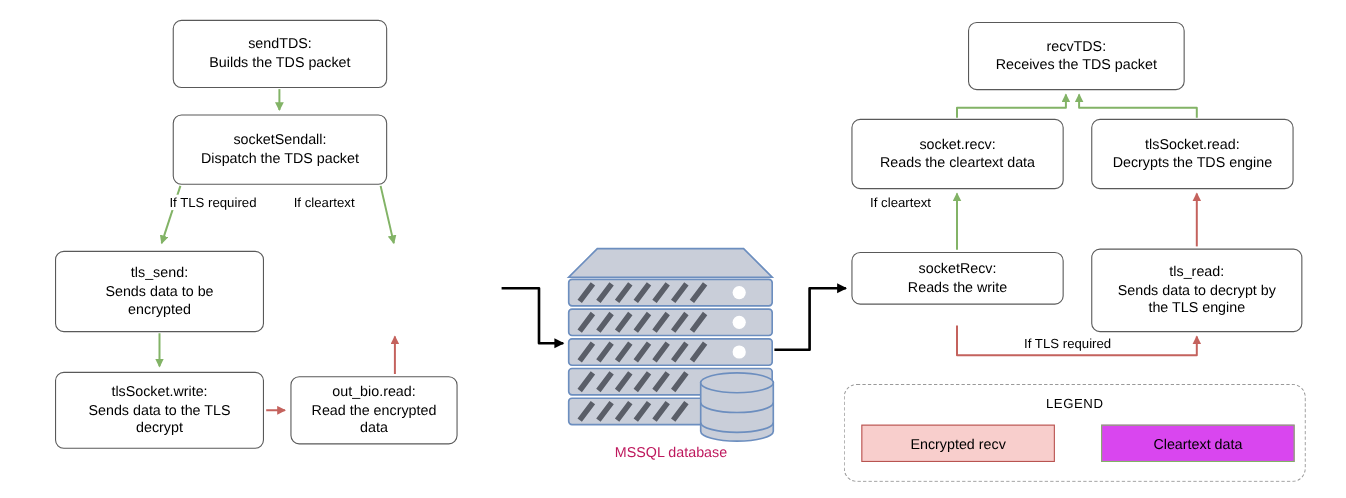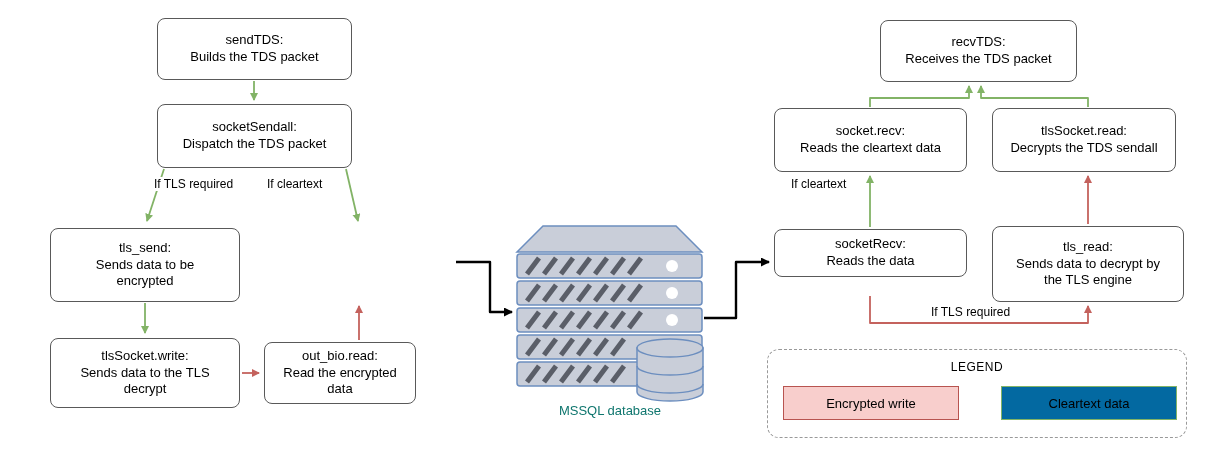--- a/index.html
+++ b/index.html
@@ -13,35 +13,35 @@
     display:flex;flex-direction:column;justify-content:center;align-items:center;
     text-align:center;font-size:13px;line-height:1.3;box-sizing:border-box;
     padding:4px 8px;z-index:2;
   }
   .node .nd{white-space:pre-line;}
   .edge-label{
     position:absolute;font-size:12px;z-index:3;background:#fff;padding:0 2px;line-height:1.2;
   }
   .db-label{
     position:absolute;left:503px;top:403px;width:190px;text-align:center;
-    font-size:13px;color:#0f766e;z-index:3;
+    font-size:13px;color:#be185d;z-index:3;
   }
   .legend{
     position:absolute;left:755px;top:349px;width:420px;height:89px;
     border:1px dashed #999;border-radius:12px;box-sizing:border-box;background:#fff;z-index:2;
   }
   .legend-title{
     position:absolute;left:0;top:10px;width:100%;text-align:center;font-size:12px;letter-spacing:.5px;
   }
   .swatch{
     position:absolute;top:36px;width:176px;height:34px;box-sizing:border-box;
     display:flex;align-items:center;justify-content:center;font-size:13px;
   }
   .swatch.enc{left:15px;background:#f8cecc;border:1px solid #b85450;}
-  .swatch.clr{left:233px;background:#0369a1;border:1px solid #82b366;}
+  .swatch.clr{left:233px;background:#d946ef;border:1px solid #82b366;}
 </style>
 </head>
 <body>
 
 <div class="canvas">
 
   <svg class="layer" width="1224" height="453" viewBox="0 0 1224 453">
     <defs>
       <marker id="ag" markerWidth="10" markerHeight="10" refX="7" refY="4" orient="auto" markerUnits="userSpaceOnUse">
         <path d="M0,0 L8,4 L0,8 Z" fill="#82b366"></path>
@@ -130,31 +130,31 @@
 decrypt</div>
   </div>
 
   <div class="node" style="left:252px;top:342px;width:152px;height:62px">
     <div class="nt">out_bio.read:</div>
     <div class="nd">Read the encrypted data</div>
   </div>
 
   <div class="node" style="left:762px;top:229px;width:193px;height:48px">
     <div class="nt">socketRecv:</div>
-    <div class="nd">Reads the data</div>
+    <div class="nd">Reads the write</div>
   </div>
 
   <div class="node" style="left:762px;top:108px;width:193px;height:64px">
     <div class="nt">socket.recv:</div>
     <div class="nd">Reads the cleartext data</div>
   </div>
 
   <div class="node" style="left:980px;top:108px;width:184px;height:64px">
     <div class="nt">tlsSocket.read:</div>
-    <div class="nd">Decrypts the TDS sendall</div>
+    <div class="nd">Decrypts the TDS engine</div>
   </div>
 
   <div class="node" style="left:980px;top:226px;width:192px;height:76px">
     <div class="nt">tls_read:</div>
     <div class="nd">Sends data to decrypt by
 the TLS engine</div>
   </div>
 
   <div class="node" style="left:868px;top:20px;width:197px;height:62px">
     <div class="nt">recvTDS:</div>
@@ -164,20 +164,20 @@
   <span class="edge-label" style="left:140px;top:177px">If TLS required</span>
   <span class="edge-label" style="left:253px;top:177px">If cleartext</span>
   <span class="edge-label" style="left:777px;top:177px">If cleartext</span>
   <span class="edge-label" style="left:917px;top:305px">If TLS required</span>
 
   <div class="db-label">MSSQL database</div>
 
   <div class="legend">
     <div class="legend-title">LEGEND</div>
     <div class="swatch enc">
-      <span>Encrypted write</span>
+      <span>Encrypted recv</span>
     </div>
     <div class="swatch clr">
       <span>Cleartext data</span>
     </div>
   </div>
 
 </div>
 
 </body></html>

